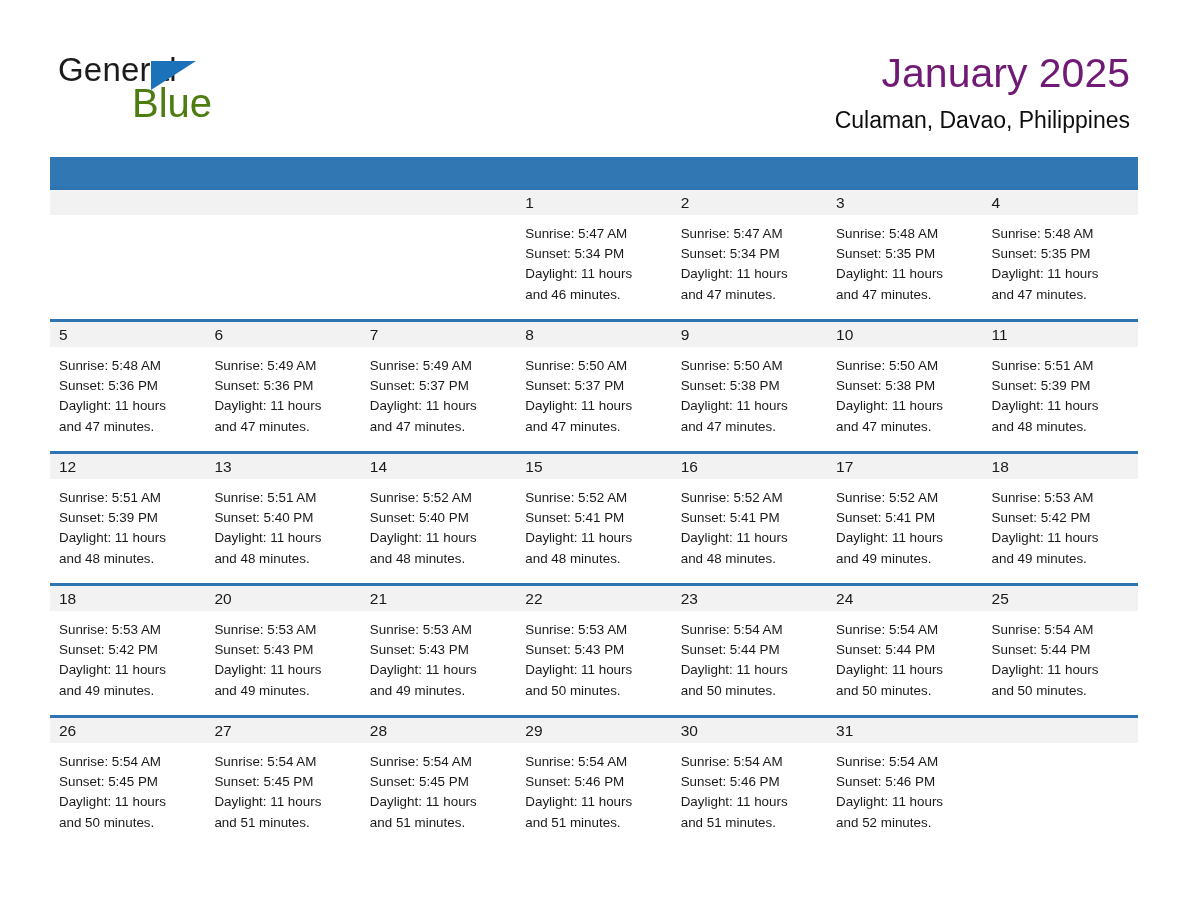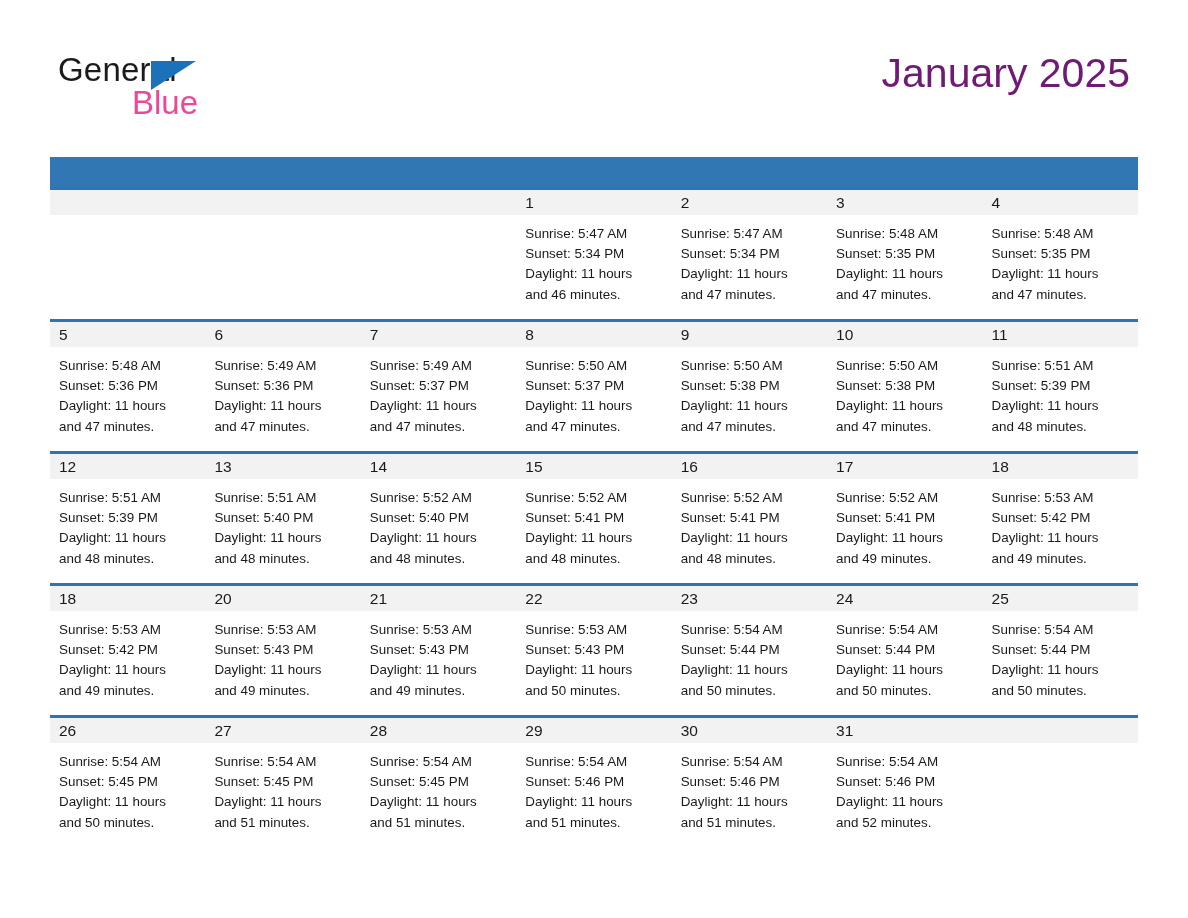--- a/index.html
+++ b/index.html
@@ -52,23 +52,23 @@
     top: 9px;
     width: 0;
     height: 0;
     border-left: 45px solid #1b72b8;
     border-bottom: 29px solid transparent;
   }
   .brand-line2 {
     position: absolute;
     left: 74px;
     top: 33px;
-    font-size: 33px;
+    font-size: 40px;
     line-height: 36px;
-    color: #ec4899;
+    color: #4d7c0f;
     font-weight: 400;
   }
 
   .title-block {
     position: absolute;
     right: 58px;
     top: 48px;
     text-align: right;
   }
   .month-title {
@@ -162,20 +162,21 @@
   <div class="header">
 
     <div class="brand">
       <span class="brand-line1">General</span>
       <span class="brand-tri"></span>
       <span class="brand-line2">Blue</span>
     </div>
 
     <div class="title-block">
       <div class="month-title">January 2025</div>
+      <div class="location">Culaman, Davao, Philippines</div>
     </div>
 
   </div>
 
   <div class="calendar">
 
     <div class="weekday-row">
       <div class="weekday">Sunday</div>
       <div class="weekday">Monday</div>
       <div class="weekday">Tuesday</div>

